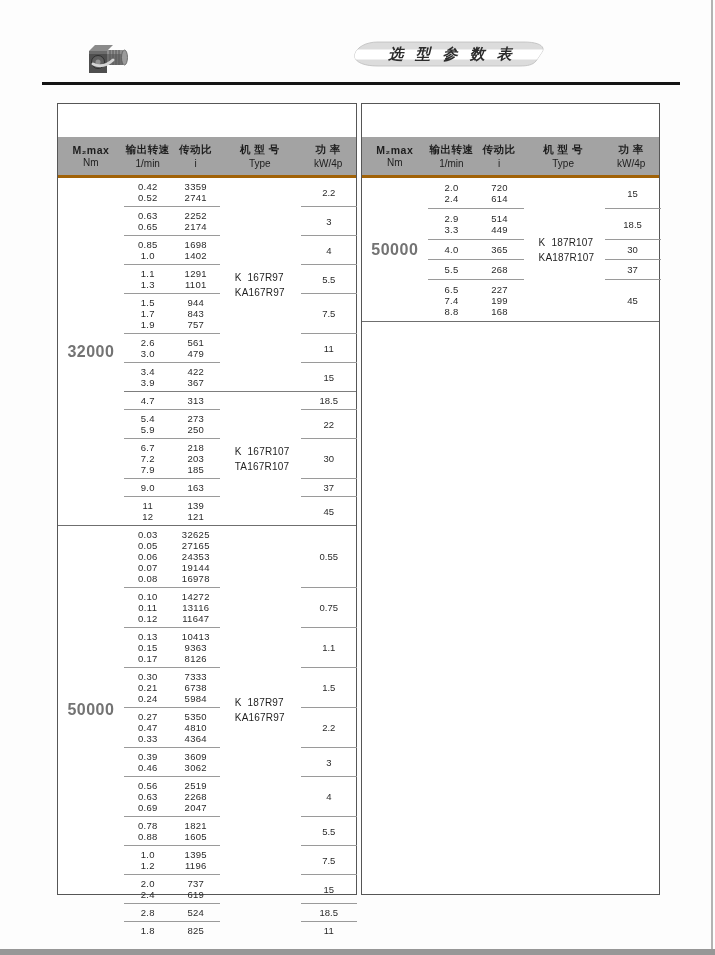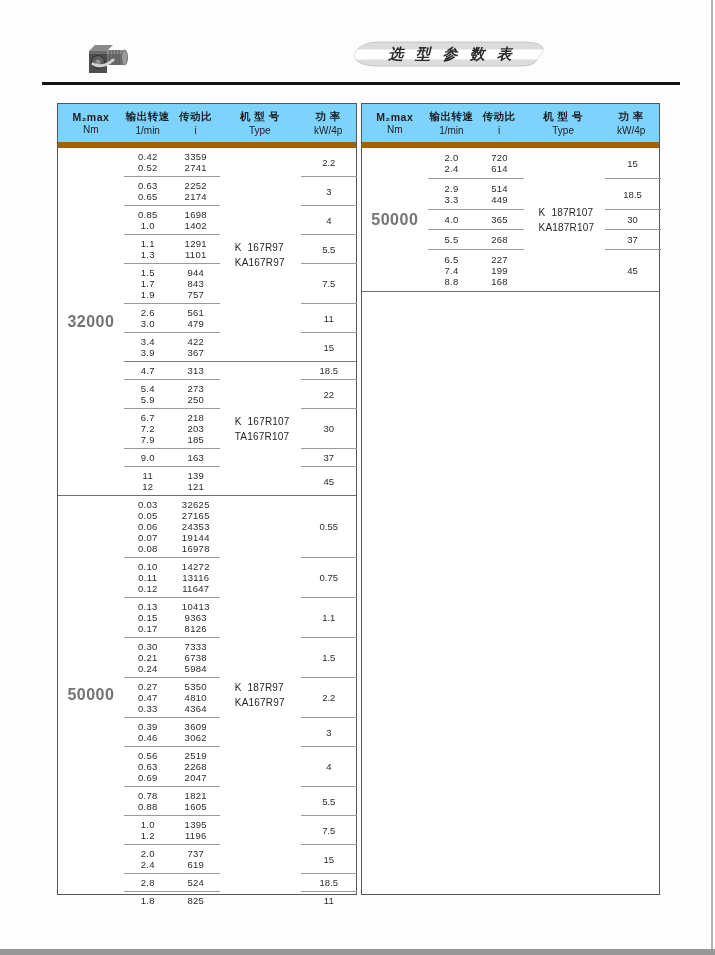--- a/index.html
+++ b/index.html
@@ -26,22 +26,22 @@
 
   
   .tableshell {
     position:absolute; box-sizing:border-box; background:#fff;
     border:1.5px solid #565656; display:flex; flex-direction:column;
   }
   #left-table  { left:57px;  top:103px; width:300px; height:792px; }
   #right-table { left:361px; top:103px; width:299px; height:792px; }
 
   .thead {
-    flex:0 0 38px; background:#7dd3fc; border-bottom:6px solid #a16207;
-    display:flex; align-items:stretch;
+    flex:0 0 38px; background:#a3a3a3; border-bottom:3px solid #a16207;
+    display:flex; align-items:stretch;margin-top:33px;
   }
   .hcell { display:flex; flex-direction:column; align-items:center; justify-content:center; gap:1px; }
   .h1 { font-size:10.5px; font-weight:bold; letter-spacing:0.5px; color:#1d1d1d; white-space:pre; }
   .h2 { font-size:10px; color:#1d1d1d; white-space:pre; }
   .w0 { width:66px; } .w1 { width:48px; } .w2 { width:48px; } .w3 { width:81px; } .w4 { width:56px; }
 
   .tbody { flex:1 1 auto; display:flex; flex-direction:column; min-height:0; }
   .section { display:flex; min-height:0; }
   #left-table  .section:first-child { flex:0 0 347px; border-bottom:1px solid #6f6f6f; }
   #left-table  .section:last-child  { flex:1 1 auto; }

